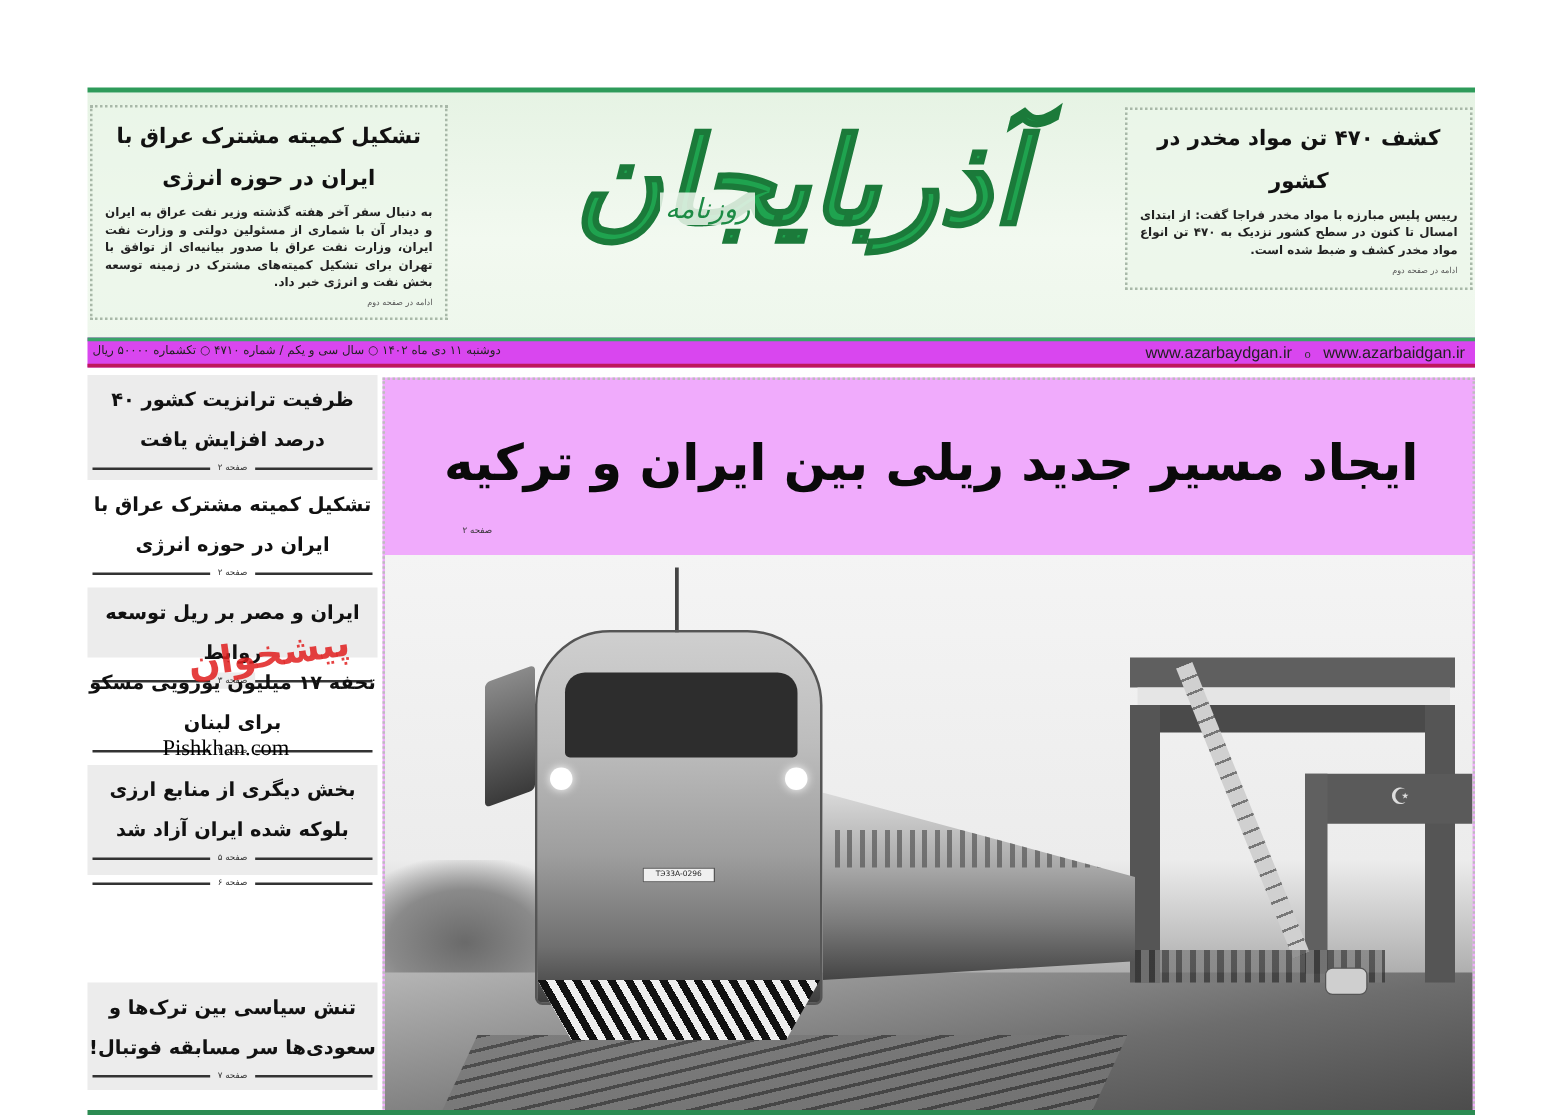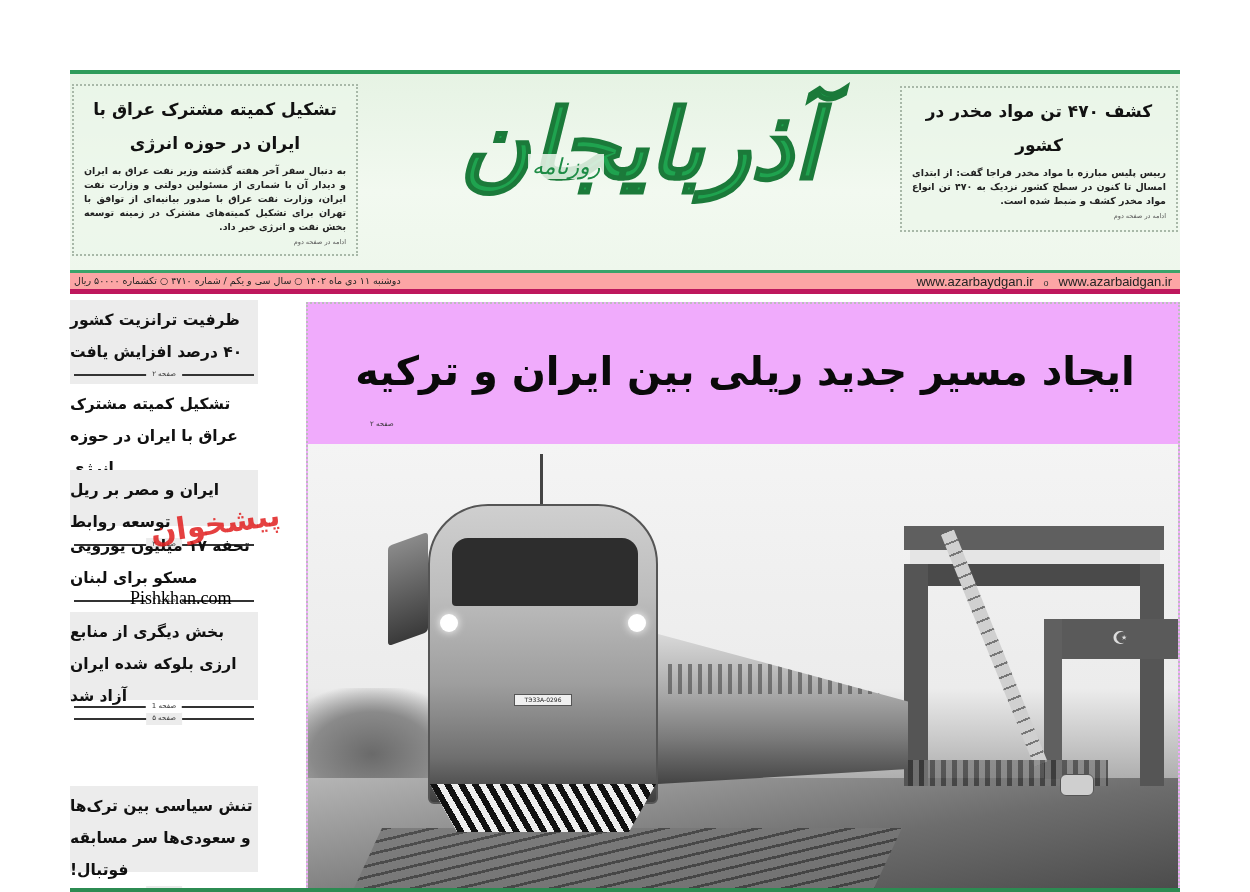--- a/index.html
+++ b/index.html
@@ -24,28 +24,28 @@
   .logo { position: absolute; left: 330px; top: 0; width: 420px; height: 210px; }
   .logo-text { position: absolute; left: 0; top: 14px; width: 420px; 
     font-family: "DejaVu Serif", serif; font-style: italic; font-weight: bold;
     font-size: 96px; color: #1fa34f; direction: rtl;
     -webkit-text-stroke: 2px #1b7a3a; letter-spacing: -4px; }
   .logo-sub { position: absolute; left: 128px; top: 80px; font-family: "DejaVu Serif", serif;
     font-style: italic; font-size: 22px; color: #1d8b45; direction: rtl; background: rgba(240,248,238,0.85); padding: 0 4px; }
 
   
   .infobar { position: absolute; left: 0; top: 200px; width: 1110px; height: 24px;
-    background: #fca5a5; border-top: 3px solid #3aa36a; border-bottom: 5px solid #be185d; }
+    background: #d946ef; border-top: 3px solid #3aa36a; border-bottom: 3px solid #be185d; }
   .infobar .date { position: absolute; left: 4px; top: 2px; font-size: 9.5px; color: #222; direction: rtl; }
   .infobar .urls { position: absolute; right: 8px; top: 1px; font-family: "Liberation Sans", sans-serif; font-size: 13px; color: #222; }
   .infobar .urls .sep { font-size: 9px; margin: 0 10px; color: #333; }
 
   
   .sidebar { position: absolute; left: 0; top: 230px; width: 232px; height: 592px; }
-  .side-item { position: relative; width: 188px; direction: rtl; text-align: left; }
+  .side-item { position: relative; width: 232px; direction: rtl; text-align: center; }
   .side-item.grey { background: #ececec; }
   .side-item h4 { font-weight: bold; font-size: 15.5px; line-height: 32px; color: #111; padding-top: 4px; }
   .side-item .rule { position: relative; height: 14px; }
   .side-item .rule::before { content: ""; position: absolute; left: 4px; right: 4px; top: 6px; height: 1.5px; background: #333; }
   .side-item .rule span { position: absolute; left: 50%; top: 0; transform: translateX(-50%); background: inherit; font-size: 7px; color: #333; padding: 0 6px; line-height: 13px; }
   .side-item.grey .rule span { background: #ececec; }
   .side-item.white .rule span { background: #fff; }
 
   .watermark { position: absolute; left: 76px; top: 510px; width: 130px; height: 100px; pointer-events: none; }
   .watermark .fa { position: absolute; left: 20px; top: 0; font-size: 30px; font-weight: bold; color: rgba(225,30,30,0.85); direction: rtl; transform: rotate(-8deg); }
@@ -160,21 +160,21 @@
         </div>
     </div>
     <div class="side-item grey" style="height:88px;">
       <h4>بخش دیگری از منابع ارزی بلوکه شده ایران آزاد شد</h4>
       <div class="rule">
           <span>صفحه ۵</span>
         </div>
     </div>
     <div class="side-item white" style="height:86px;">
       <div class="rule">
-          <span>صفحه 1</span>
+          <span>صفحه ۶</span>
         </div>
     </div>
     <div class="side-item grey" style="height:86px;">
       <h4>تنش سیاسی بین ترک‌ها و سعودی‌ها سر مسابقه فوتبال!</h4>
       <div class="rule">
           <span>صفحه ۷</span>
         </div>
     </div>
   </div>
 

